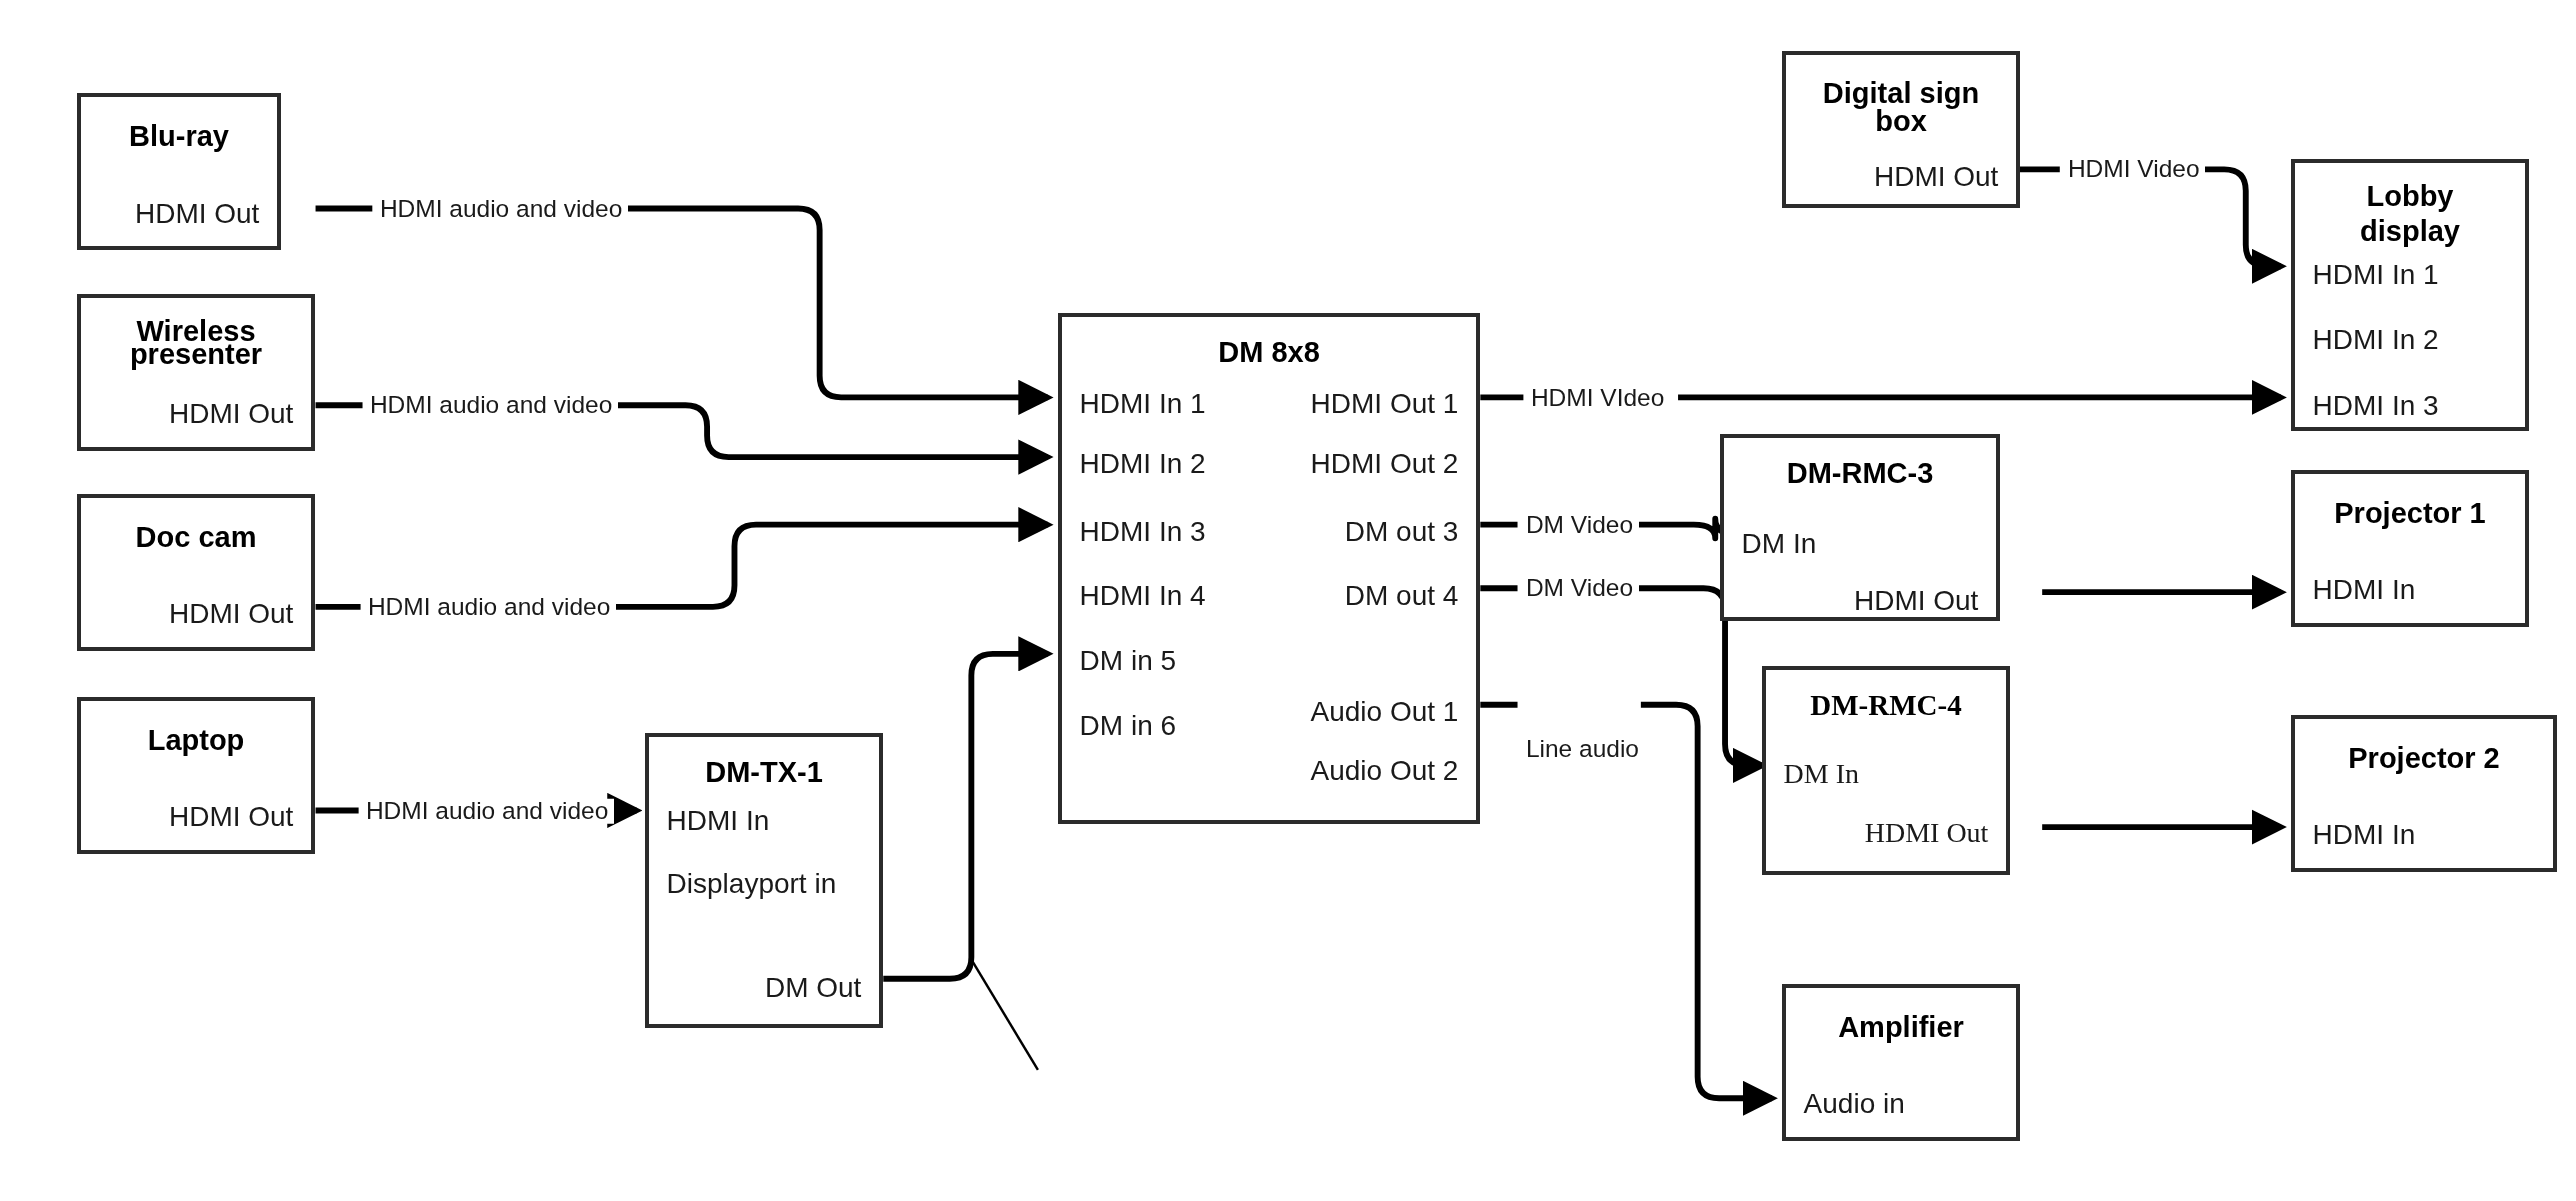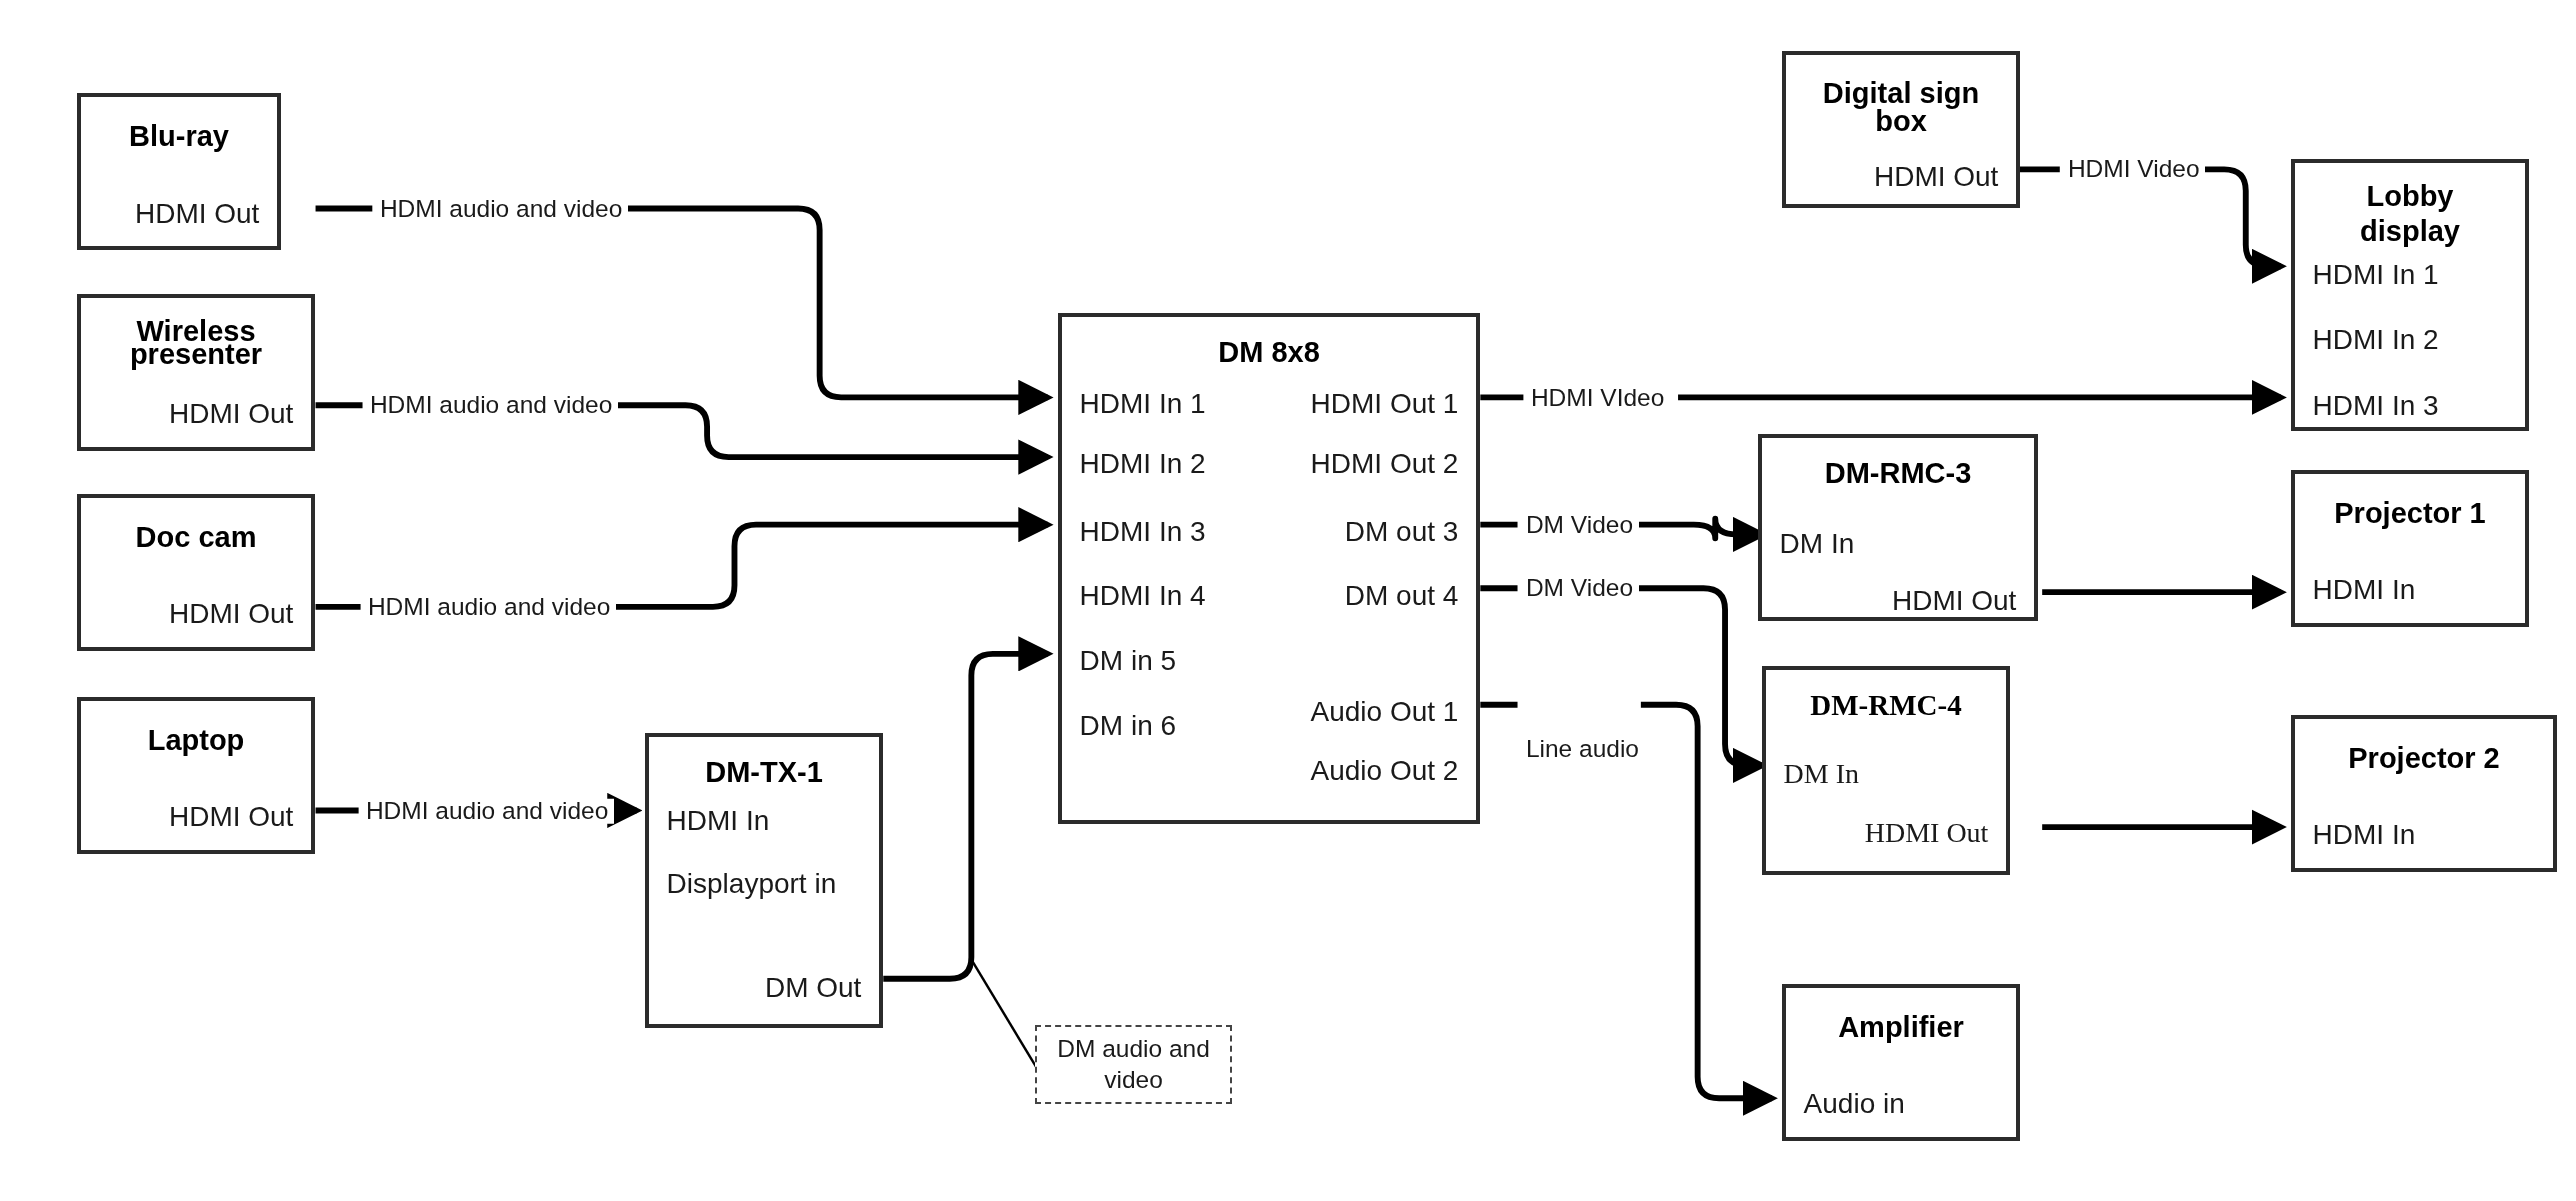--- a/index.html
+++ b/index.html
@@ -177,21 +177,21 @@
   </div>
 
   <div class="node" style="left:2291px; top:159px; width:238px; height:272px;">
     <div class="node-title" style="top:15.7px;">Lobby</div>
     <div class="node-title" style="top:51px;">display</div>
     <div class="port left" style="top:98px;">HDMI In 1</div>
     <div class="port left" style="top:163px;">HDMI In 2</div>
     <div class="port left" style="top:229px;">HDMI In 3</div>
   </div>
 
-  <div class="node" style="left:1758px; top:434px; width:280px; height:187px;">
+  <div class="node" style="left:1720px; top:434px; width:280px; height:187px;">
     <div class="node-title" style="top:17.6px;">DM-RMC-3</div>
     <div class="port left" style="top:92px;">DM In</div>
     <div class="port right" style="top:149px;">HDMI Out</div>
   </div>
 
   <div class="node" style="left:1762px; top:666px; width:248px; height:209px;font-family:Liberation Serif, serif;">
     <div class="node-title" style="top:17.6px;">DM-RMC-4</div>
     <div class="port left" style="top:90px;">DM In</div>
     <div class="port right" style="top:149px;">HDMI Out</div>
   </div>
@@ -214,16 +214,15 @@
   <div class="edge-label" style="left:374px; top:209px;">HDMI audio and video</div>
   <div class="edge-label" style="left:364px; top:405px;">HDMI audio and video</div>
   <div class="edge-label" style="left:362px; top:607px;">HDMI audio and video</div>
   <div class="edge-label" style="left:360px; top:811px;">HDMI audio and video</div>
   <div class="edge-label" style="left:2062px; top:169px;">HDMI Video</div>
   <div class="edge-label" style="left:1525px; top:398px;">HDMI VIdeo</div>
   <div class="edge-label" style="left:1520px; top:525px;">DM Video</div>
   <div class="edge-label" style="left:1520px; top:588px;">DM Video</div>
   <div class="edge-label" style="left:1520px; top:705px;margin-top:44px;">Line audio</div>
 
-  <div class="callout" style="left:1035px; top:1025px; width:197px; height:79px;">DM audio and video</div>
 
 </div>
 
 
 </body></html>

